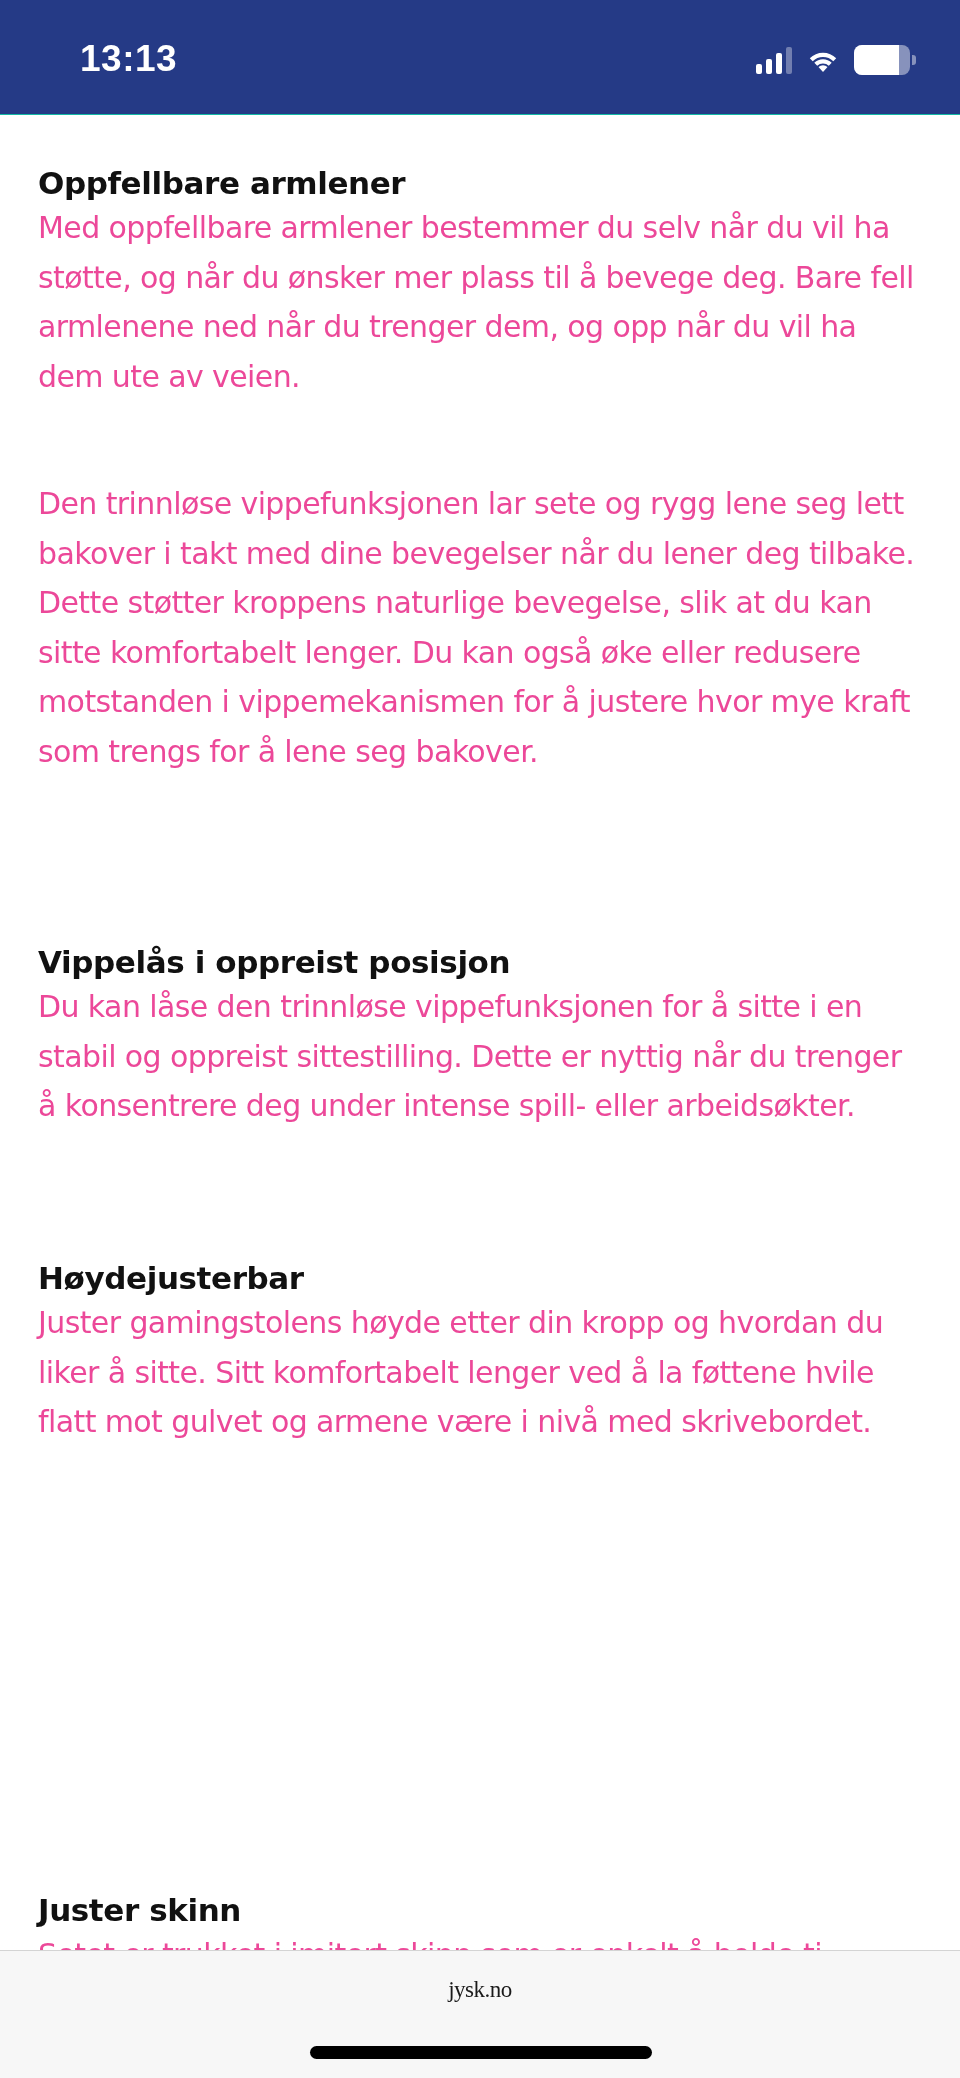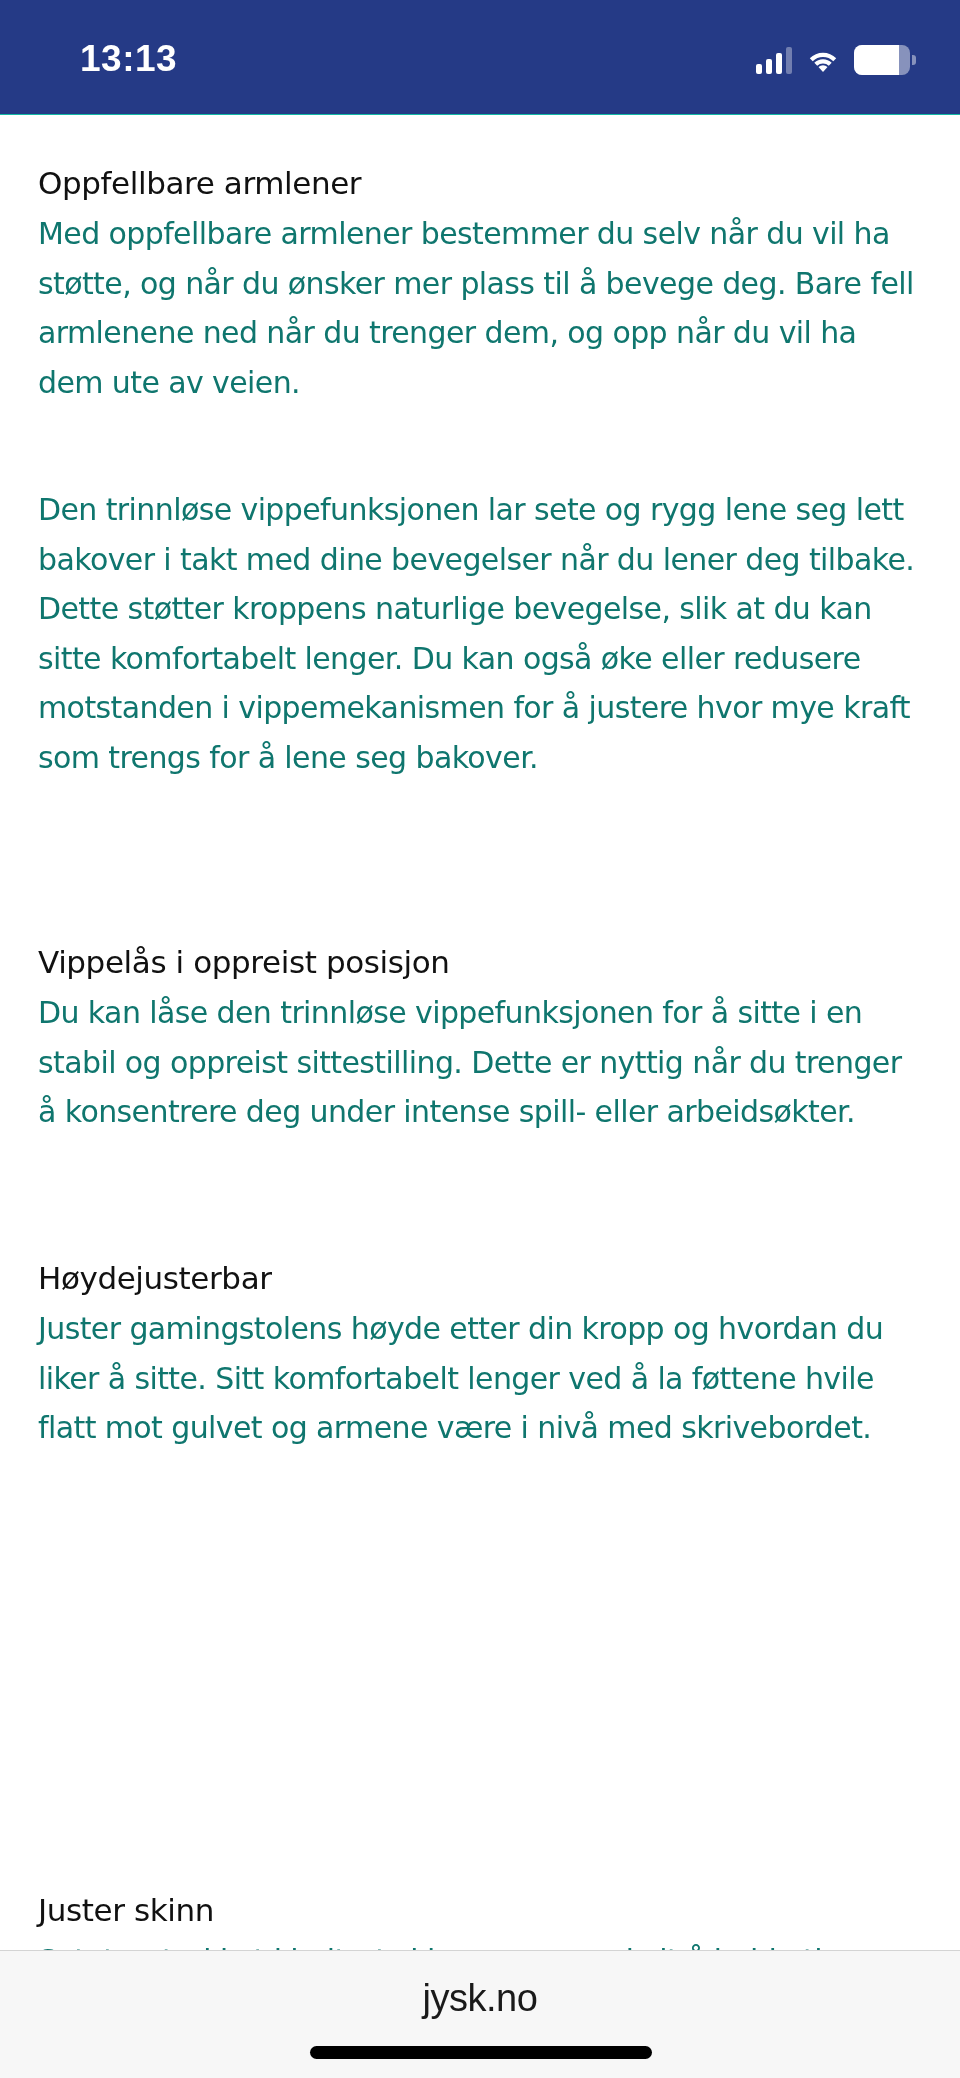--- a/index.html
+++ b/index.html
@@ -28,36 +28,36 @@
     }
     .battery-fill { position: absolute; left: 0; top: 0; bottom: 0; width: 80%; background: #ffffff; }
     .battery-label {
       position: absolute; left: 0; top: 0; width: 80%; height: 100%;
       display: flex; align-items: center; justify-content: center;
       font-size: 24px; font-weight: 700; color: #ffffff;
     }
     .battery-tip { width: 4px; height: 10px; margin-left: 2px; border-radius: 0 3px 3px 0; background: rgba(255,255,255,0.45); }
     .section { position: absolute; left: 38px; width: 890px; }
     .section h2 {
-      font-family: "DejaVu Sans", sans-serif; font-weight: 400;
+      font-family: "DejaVu Sans", sans-serif; font-weight: 700;
       font-size: 31px; line-height: 40px; color: #111111; letter-spacing: -0.4px;
     }
     .section p {
       font-family: "DejaVu Sans", sans-serif; font-weight: 400;
-      font-size: 30px; line-height: 49.5px; color: #0f766e; letter-spacing: -0.6px;
-      margin-top: 6px;
+      font-size: 30px; line-height: 49.5px; color: #ec4899; letter-spacing: -0.6px;
+      margin-top: 0;
     }
 
     .bottom-bar {
       position: absolute; left: 0; bottom: 0; width: 960px; height: 128px;
       background: #f7f7f7; border-top: 1px solid #d4d4d4;
     }
     .url-label {
       position: absolute; top: 26px; width: 100%; text-align: center;
-      font-family: Liberation Sans, sans-serif; font-size: 38px; color: #1a1a1a; letter-spacing: -0.5px;
+      font-family: Liberation Serif, serif; font-size: 23px; color: #1a1a1a; letter-spacing: -0.5px;
     }
     .home-indicator {
       position: absolute; left: 310px; top: 95px; width: 342px; height: 13px;
       background: #000000; border-radius: 7px;
     }
   </style>
 </head>
 <body>
 
 <div class="status-bar">

